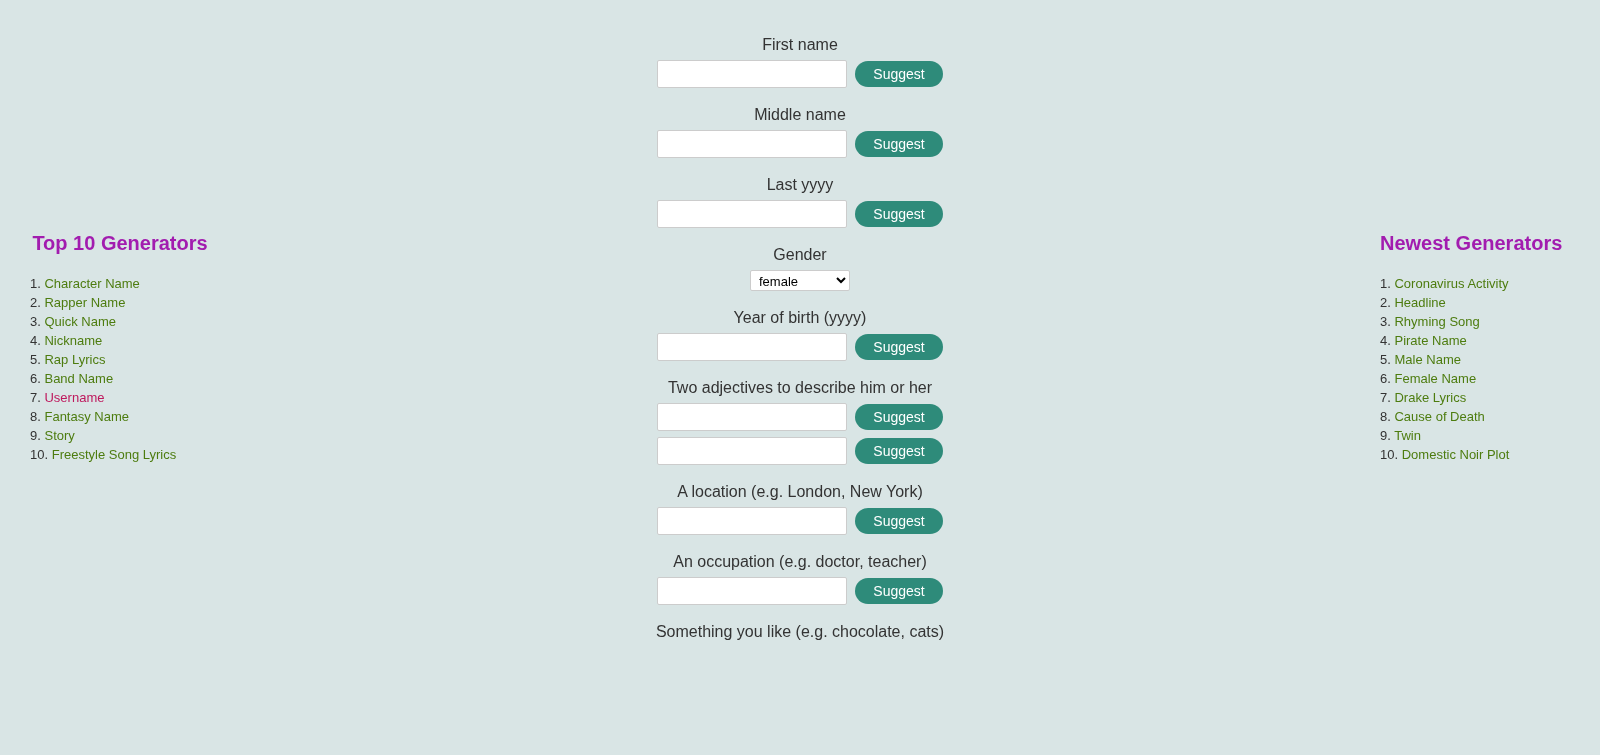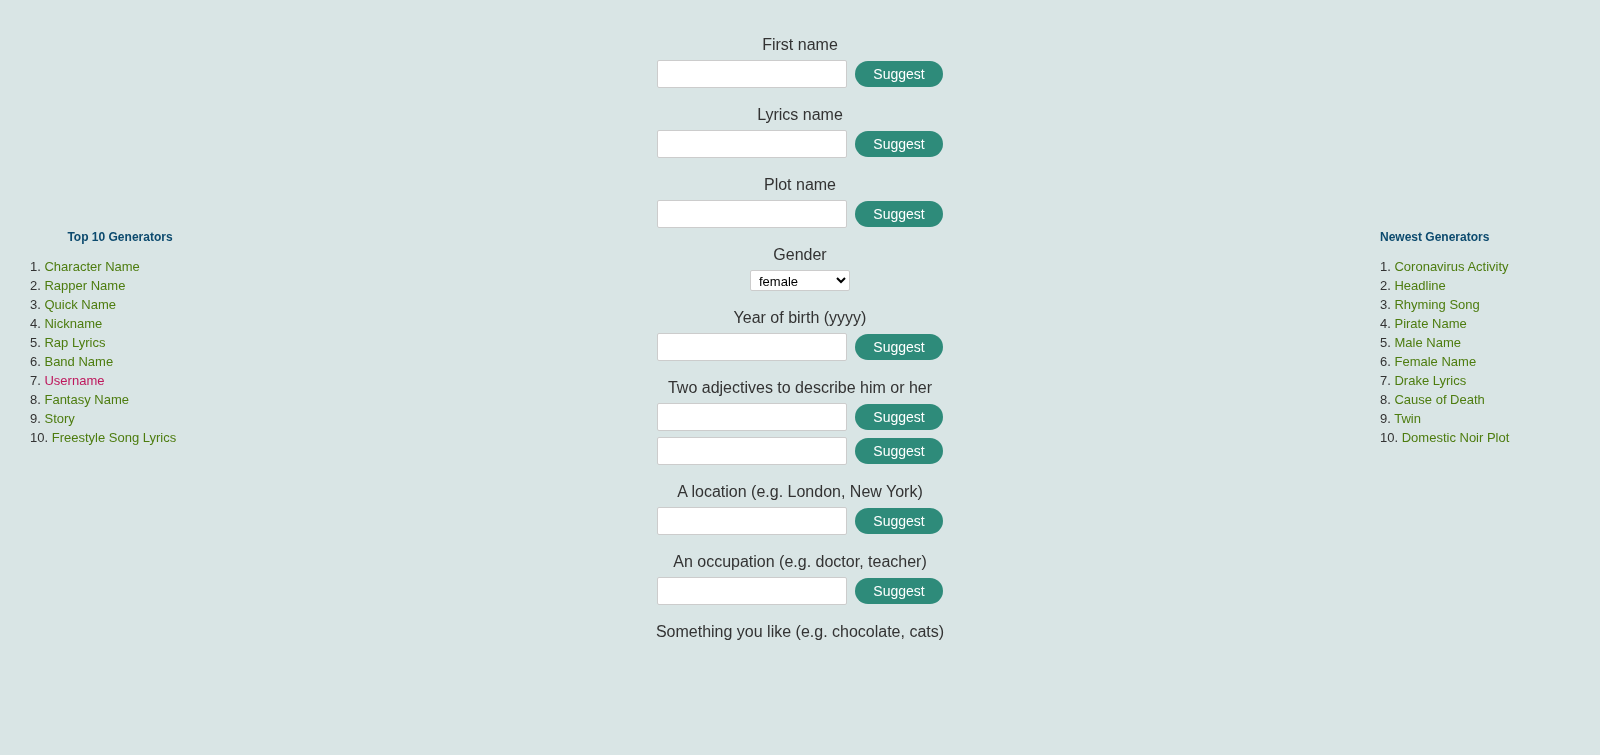--- a/index.html
+++ b/index.html
@@ -26,25 +26,25 @@
     
     .sidebar-left {
       width: 240px;
       padding: 20px 30px;
       padding-top: 230px;
       flex-shrink: 0;
     }
 
     .sidebar-title {
       font-weight: bold;
-      font-size: 12px;
-      color: #0c4a6e;
+      font-size: 20px;
+      color: #a21caf;
       text-align: center;
       line-height: 1.3;
-      margin-bottom: 13px;
+      margin-bottom: 20px;
     }
 
     .sidebar-list {
       list-style: none;
       padding: 0;
     }
 
     .sidebar-list li {
       margin-bottom: 4px;
       font-size: 13px;
@@ -196,29 +196,29 @@
 
     <div class="form-group">
       <label class="form-label">First name</label>
       <div class="input-row">
         <input type="text" class="text-input" style="">
         <button class="suggest-btn">Suggest</button>
       </div>
     </div>
 
     <div class="form-group">
-      <label class="form-label">Lyrics name</label>
-      <div class="input-row">
-        <input type="text" class="text-input" style="">
-        <button class="suggest-btn">Suggest</button>
-      </div>
-    </div>
-
-    <div class="form-group">
-      <label class="form-label">Plot name</label>
+      <label class="form-label">Middle name</label>
+      <div class="input-row">
+        <input type="text" class="text-input" style="">
+        <button class="suggest-btn">Suggest</button>
+      </div>
+    </div>
+
+    <div class="form-group">
+      <label class="form-label">Last yyyy</label>
       <div class="input-row">
         <input type="text" class="text-input" style="">
         <button class="suggest-btn">Suggest</button>
       </div>
     </div>
 
     <div class="form-group">
       <label class="form-label">Gender</label>
       <div class="input-row">
         <select class="gender-select">

